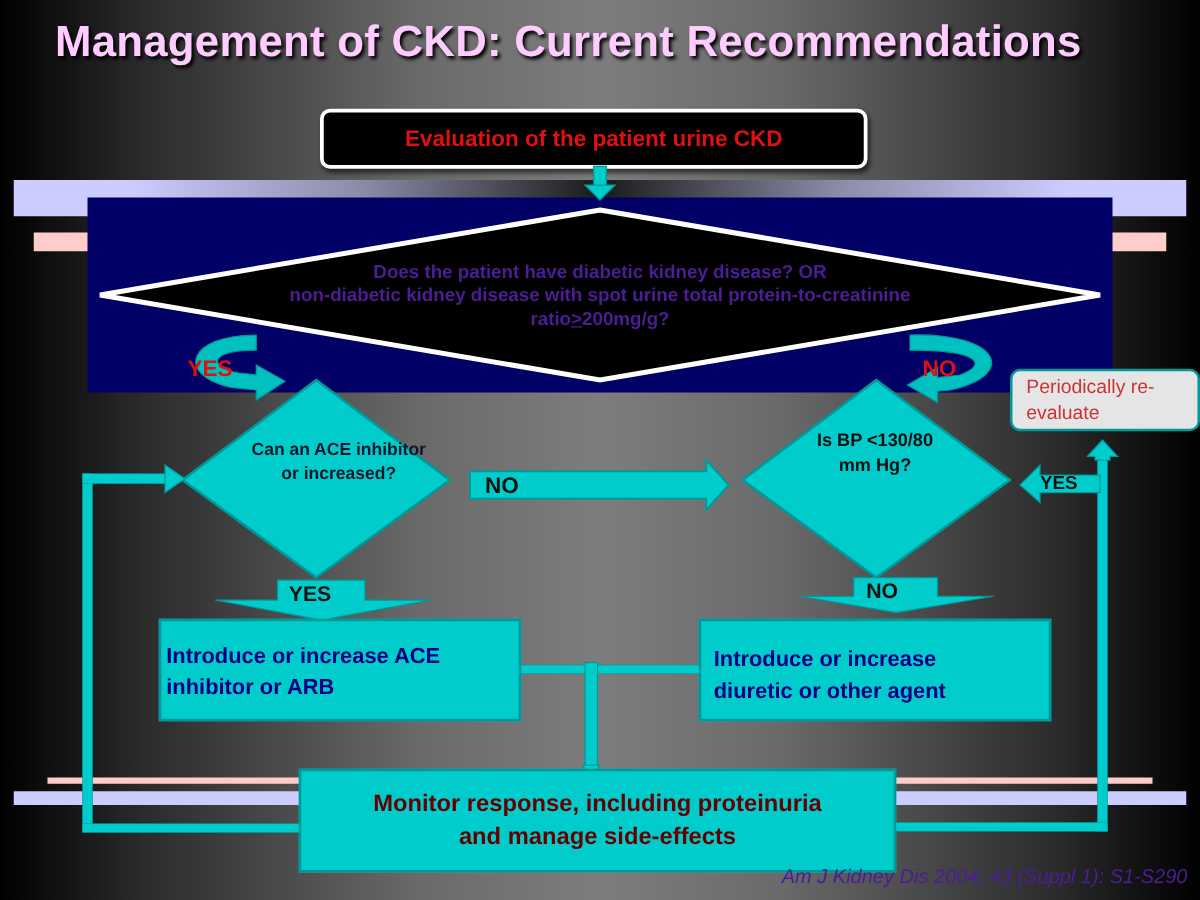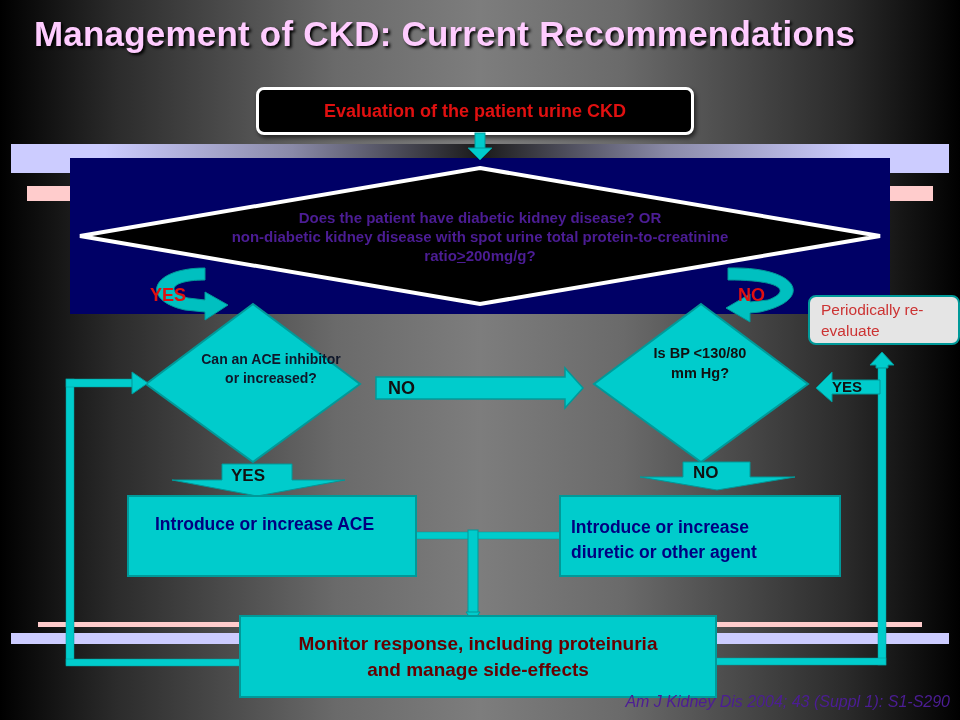--- a/index.html
+++ b/index.html
@@ -3,21 +3,21 @@
 <meta charset="utf-8">
 <style>
   html, body { margin:0; padding:0; }
   body {
     width:960px; height:720px; overflow:hidden; position:relative;
     background: linear-gradient(to right, #000 0%, #2b2b2b 12%, #6a6a6a 35%, #7d7d7d 50%, #6a6a6a 65%, #2b2b2b 88%, #000 100%);
     font-family: "Liberation Sans", sans-serif;
   }
   .abs { position:absolute; }
   #title {
-    left:0; top:14px; width:960px; text-align:left; padding-left:34px; box-sizing:border-box;
+    left:0; top:14px; width:960px; text-align:left; padding-left:44px; box-sizing:border-box;
     font-family: "Liberation Sans", sans-serif; font-weight:bold; font-size:35px; color:#ffccff;
     text-shadow: 2px 2px 3px #000; letter-spacing:0.2px; white-space:nowrap;
   }
   #eval-box {
     left:256px; top:87px; width:438px; height:48px; background:#000;
     border:3px solid #fff; border-radius:8px; box-sizing:border-box;
     display:flex; align-items:center; justify-content:center;
     color:#e01010; font-weight:bold; font-size:18px; box-shadow: 2px 3px 4px rgba(0,0,0,0.6);
   }
   #band-top {
@@ -44,21 +44,21 @@
   #yes3 { left:832px; top:378px; color:#111; font-size:15px; }
   #reeval-box {
     position:absolute; left:808px; top:295px; width:152px; height:50px; box-sizing:border-box;
     background:#e5e5e5; border:2px solid #009999; border-radius:8px;
     color:#cc3333; font-size:15.5px; line-height:21px; padding:2px 0 0 11px; text-align:left; font-weight:normal;
   }
   .act-box {
     position:absolute; background:#00cccc; border:2px solid #009999; box-sizing:border-box;
     color:#000080; font-weight:bold; font-size:17.5px; line-height:25px; text-align:left;
   }
-  #act-ace { left:127px; top:495px; width:290px; height:82px; padding:15px 0 0 26px; }
+  #act-ace { left:127px; top:495px; width:290px; height:82px; padding:15px 0 0 4px; }
   #act-diur { left:559px; top:495px; width:282px; height:82px; padding:18px 0 0 10px; }
   #monitor-box {
     position:absolute; left:239px; top:615px; width:246px; height:83px; box-sizing:border-box;
     background:#00cccc; border:2px solid #009999;
   }
   #monitor-text {
     left:239px; top:631px; width:478px; color:#660000; font-size:19px; line-height:26px;
   }
   #citation {
     position:absolute; right:10px; top:693px; color:#4c1d95; font-style:italic; font-size:16px; white-space:nowrap;
@@ -163,20 +163,21 @@
 <div class="txt" id="no2">NO</div>
 <div class="txt" id="yes3">YES</div>
 
 <div id="reeval-box">
   <div>Periodically re-</div>
   <div>evaluate</div>
 </div>
 
 <div class="act-box" id="act-ace">
   <div>Introduce or increase ACE</div>
+  <div>inhibitor or ARB</div>
 </div>
 
 <div class="act-box" id="act-diur">
   <div>Introduce or increase</div>
   <div>diuretic or other agent</div>
 </div>
 
 <div id="monitor-box" class="abs" style="width:478px;"></div>
 <div class="txt" id="monitor-text">
   <div>Monitor response, including proteinuria</div>

